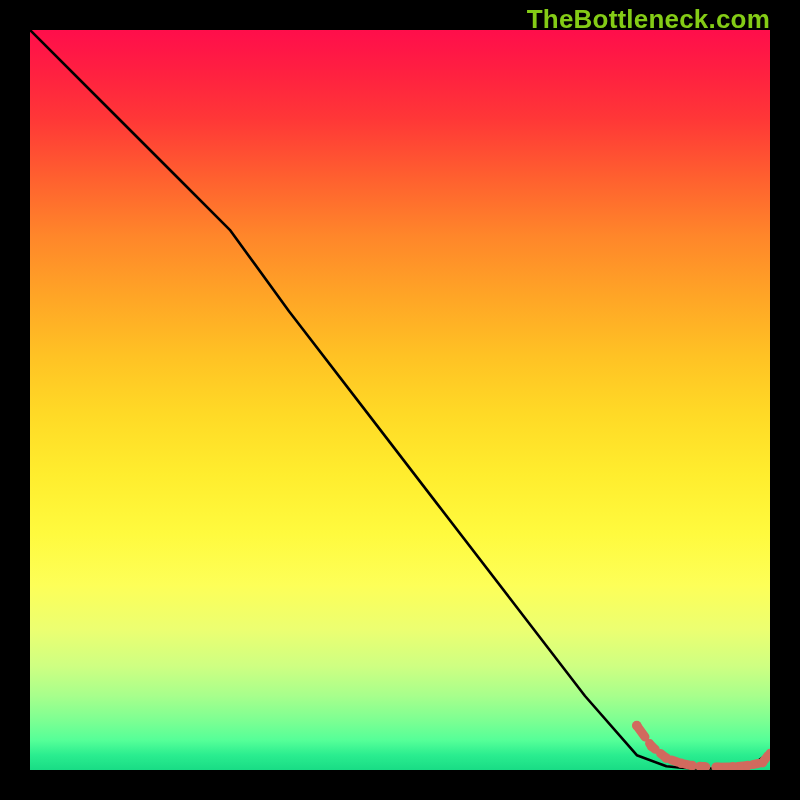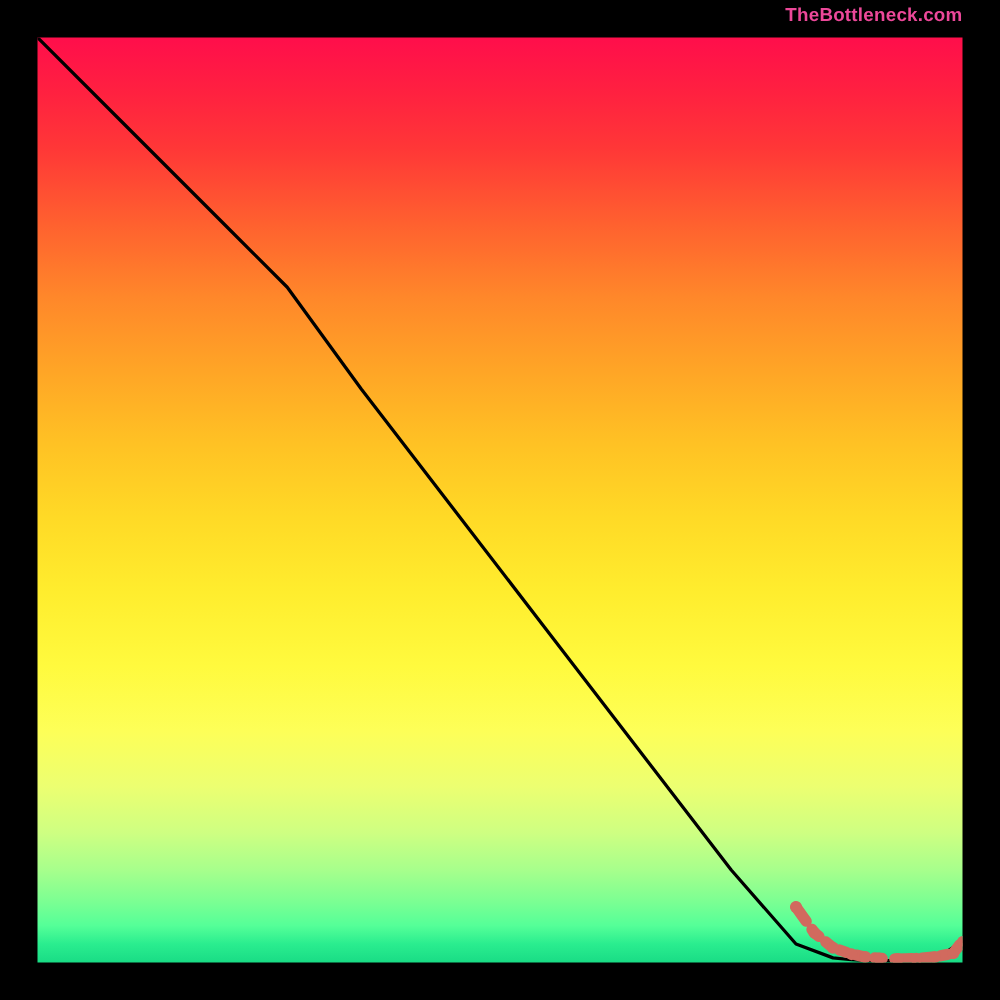--- a/index.html
+++ b/index.html
@@ -41,23 +41,23 @@
       rgb(85,255,152) 96%,
       rgb(42,237,143) 98%,
       rgb(25,220,133) 100%
     );
   }
   .watermark {
     position: absolute;
     right: 30px;
     top: 4px;
     font-family: Arial, Helvetica, sans-serif;
-    font-size: 15px;
+    font-size: 26px;
     font-weight: 600;
-    color: #ec4899;
+    color: #84cc16;
     letter-spacing: 0.2px;
   }
   svg.curve {
     position: absolute;
     left: 0;
     top: 0;
     width: 740px;
     height: 740px;
   }
 </style>

